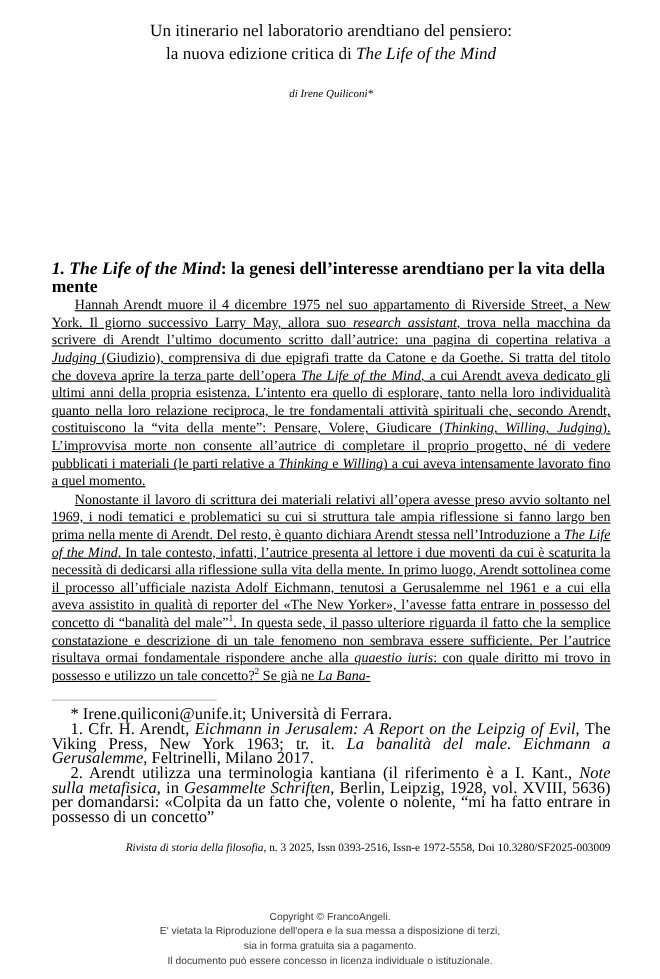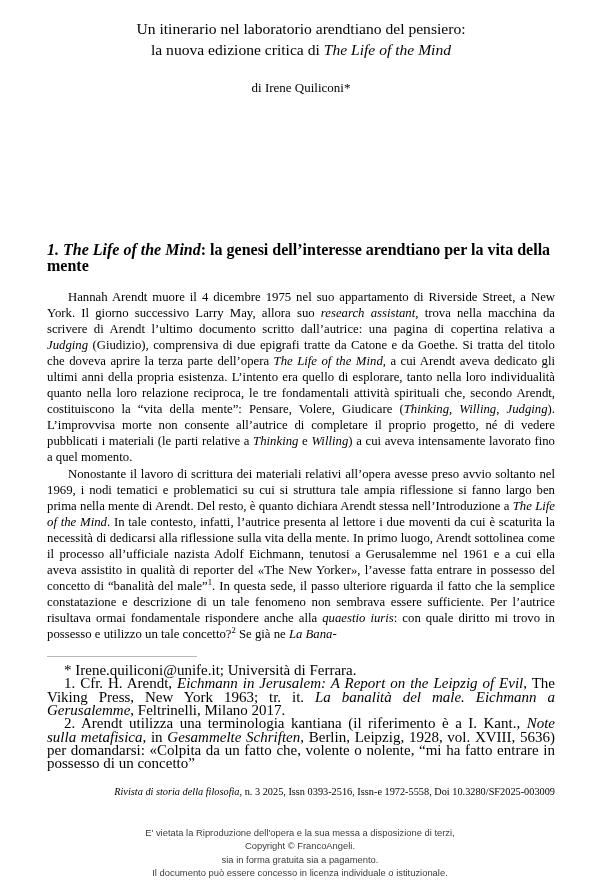--- a/index.html
+++ b/index.html
@@ -34,42 +34,43 @@
     padding-top: 18px;
     text-align: center;
   }
   .title-line {
     font-size: 15.6px;
     line-height: 21px;
     letter-spacing: 0.0px;
   }
   .byline {
     margin-top: 20px;
-    font-size: 13px;
+    font-size: 10px;
+    font-style: italic;
     text-align: center;
   }
 
   
   .section-heading {
     margin-top: 146px;
     font-size: 16px;
     font-weight: bold;
     line-height: 16px;
     text-align: left;
   }
   .section-heading .num {
     font-style: italic;
   }
   .section-heading .work {
     font-style: italic;
   }
 
   
   .body-block {
-    margin-top: 15px;
+    text-decoration: underline;
   }
   p.body {
     margin: 0;
     font-size: 12.75px;
     line-height: 16.05px;
     text-align: justify;
     text-indent: 21px;
     hyphens: auto;
     -webkit-hyphens: auto;
   }
@@ -160,18 +161,18 @@
       <p class="fn"><span>2. Arendt utilizza una terminologia kantiana (il riferimento è a I. Kant., </span><i>Note sulla metafisica</i><span>, in </span><i>Gesammelte Schriften</i><span>, Berlin, Leipzig, 1928, vol. XVIII, 5636) per domandarsi: «Colpita da un fatto che, volente o nolente, “mi ha fatto entrare in possesso di un concetto”</span></p>
     </div>
 
     <div class="journal-line">
       <span class="jtitle">Rivista di storia della filosofia</span><span>, n. 3 2025, Issn 0393-2516, Issn-e 1972-5558, Doi 10.3280/SF2025-003009</span>
     </div>
 
   </div>
 
   <div class="copyright">
+    <div>Copyright © FrancoAngeli.</div>
     <div>E' vietata la Riproduzione dell'opera e la sua messa a disposizione di terzi,</div>
-    <div>Copyright © FrancoAngeli.</div>
     <div>sia in forma gratuita sia a pagamento.</div>
     <div>Il documento può essere concesso in licenza individuale o istituzionale.</div>
   </div>
 </div>
 
 </body></html>

